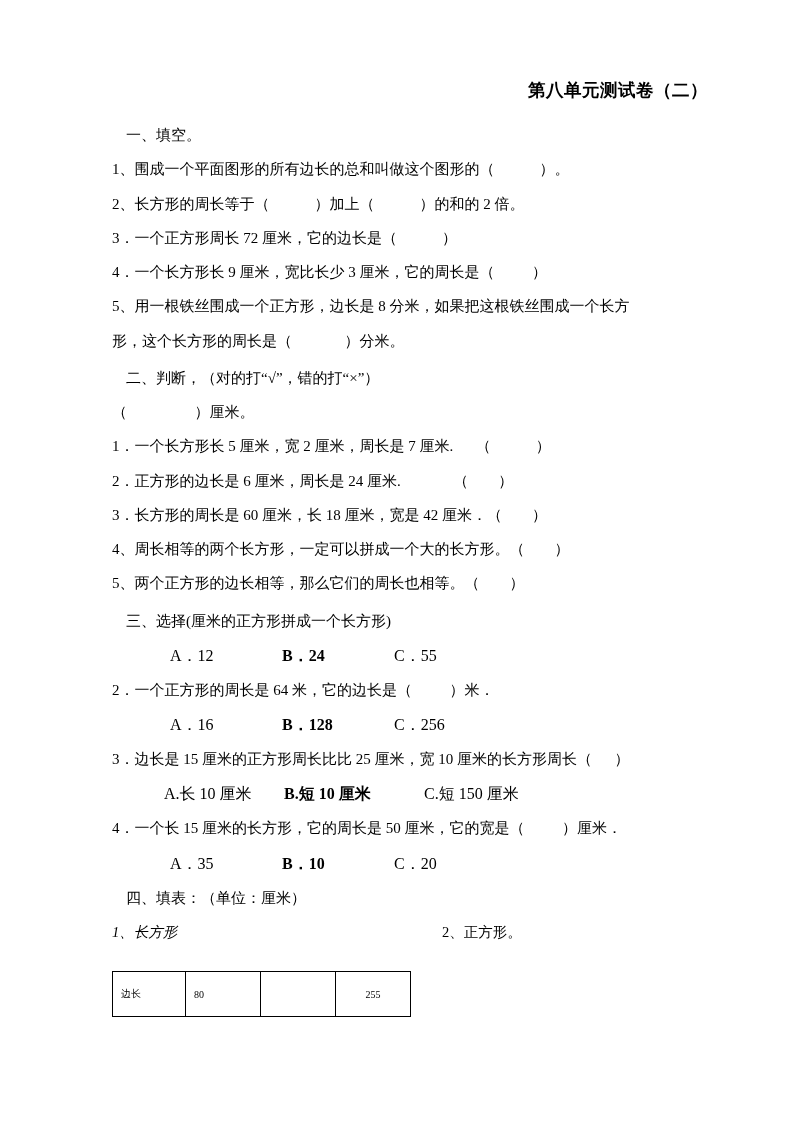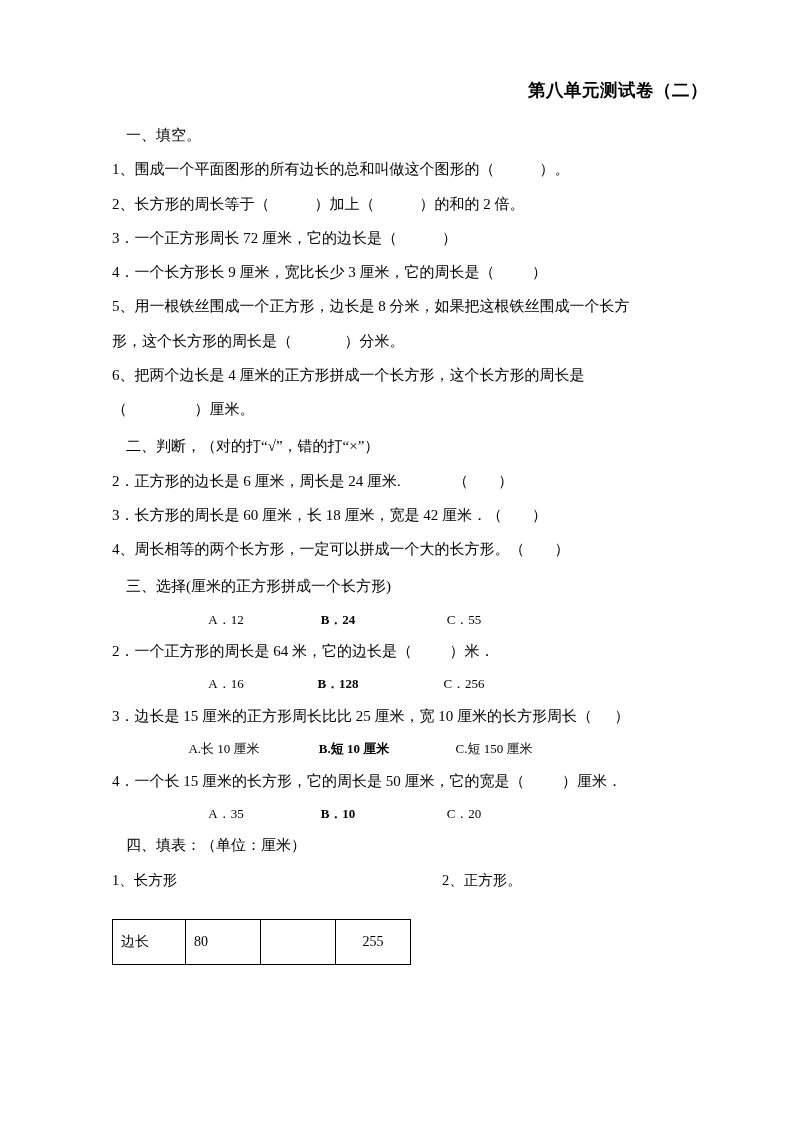--- a/index.html
+++ b/index.html
@@ -35,54 +35,54 @@
     margin: 0 0 11px 0;
     white-space: pre-wrap;
   }
   .line.sec {
     margin-top: 14px;
   }
   .indent {
     padding-left: 14px;
   }
   .choices {
-    font-size: 13px;
+    font-size: 16px;
     line-height: 1.5;
     margin: 0 0 11px 0;
     padding-left: 58px;
     display: flex;
-    text-align: center;
   }
   .choices span {
     display: inline-block;
   }
   .ch-a { width: 112px; }
   .ch-b { width: 112px; font-weight: bold; }
   .ch-c { width: 140px; }
   .choices.wide { padding-left: 52px; }
   .choices.wide .ch-a { width: 120px; }
   .choices.wide .ch-b { width: 140px; }
   .fill-row {
     font-size: 14.5px;
     line-height: 1.55;
     margin: 0 0 11px 0;
     display: flex;
   }
   .fill-row .left {
     width: 330px;
+    font-style: italic;
   }
   table.grid {
     border-collapse: collapse;
     margin-top: 28px;
     margin-left: 0px;
   }
   table.grid td {
     border: 1px solid #000000;
     height: 44px;
-    font-size: 14px;
+    font-size: 10px;
     padding: 0 8px;
     vertical-align: middle;
     margin-left: 28px;
   }
   td.c0 { width: 56px; }
   td.c1 { width: 58px; }
   td.c2 { width: 58px; }
   td.c3 { width: 58px; text-align: center; }
 </style>
 </head>
@@ -92,27 +92,28 @@
 
   <div class="doc-title">第八单元测试卷（二）</div>
 
   <div class="line indent">一、填空。</div>
   <div class="line">1、围成一个平面图形的所有边长的总和叫做这个图形的（            ）。</div>
   <div class="line">2、长方形的周长等于（            ）加上（            ）的和的 2 倍。</div>
   <div class="line">3．一个正方形周长 72 厘米，它的边长是（            ）</div>
   <div class="line">4．一个长方形长 9 厘米，宽比长少 3 厘米，它的周长是（          ）</div>
   <div class="line">5、用一根铁丝围成一个正方形，边长是 8 分米，如果把这根铁丝围成一个长方</div>
   <div class="line">形，这个长方形的周长是（              ）分米。</div>
-  <div class="line">6、把两个边长是 4 厘米的正方形拼成一个长方形，这个长方形的周长是</div>
+  <div class="line indent sec">二、判断，（对的打“√”，错的打“×”）</div>
+
   <div class="line">（                  ）厘米。</div>
-
-  <div class="line indent sec">二、判断，（对的打“√”，错的打“×”）</div>
+  <div class="line">1．一个长方形长 5 厘米，宽 2 厘米，周长是 7 厘米.      （            ）</div>
   <div class="line">2．正方形的边长是 6 厘米，周长是 24 厘米.              （        ）</div>
   <div class="line">3．长方形的周长是 60 厘米，长 18 厘米，宽是 42 厘米．（        ）</div>
   <div class="line">4、周长相等的两个长方形，一定可以拼成一个大的长方形。（        ）</div>
+  <div class="line">5、两个正方形的边长相等，那么它们的周长也相等。（        ）</div>
 
   <div class="line indent sec">三、选择(厘米的正方形拼成一个长方形)</div>
 
   <div class="choices">
     <span class="ch-a">A．12</span>
     <span class="ch-b">B．24</span>
     <span class="ch-c">C．55</span>
   </div>
 
   <div class="line">2．一个正方形的周长是 64 米，它的边长是（          ）米．</div>

